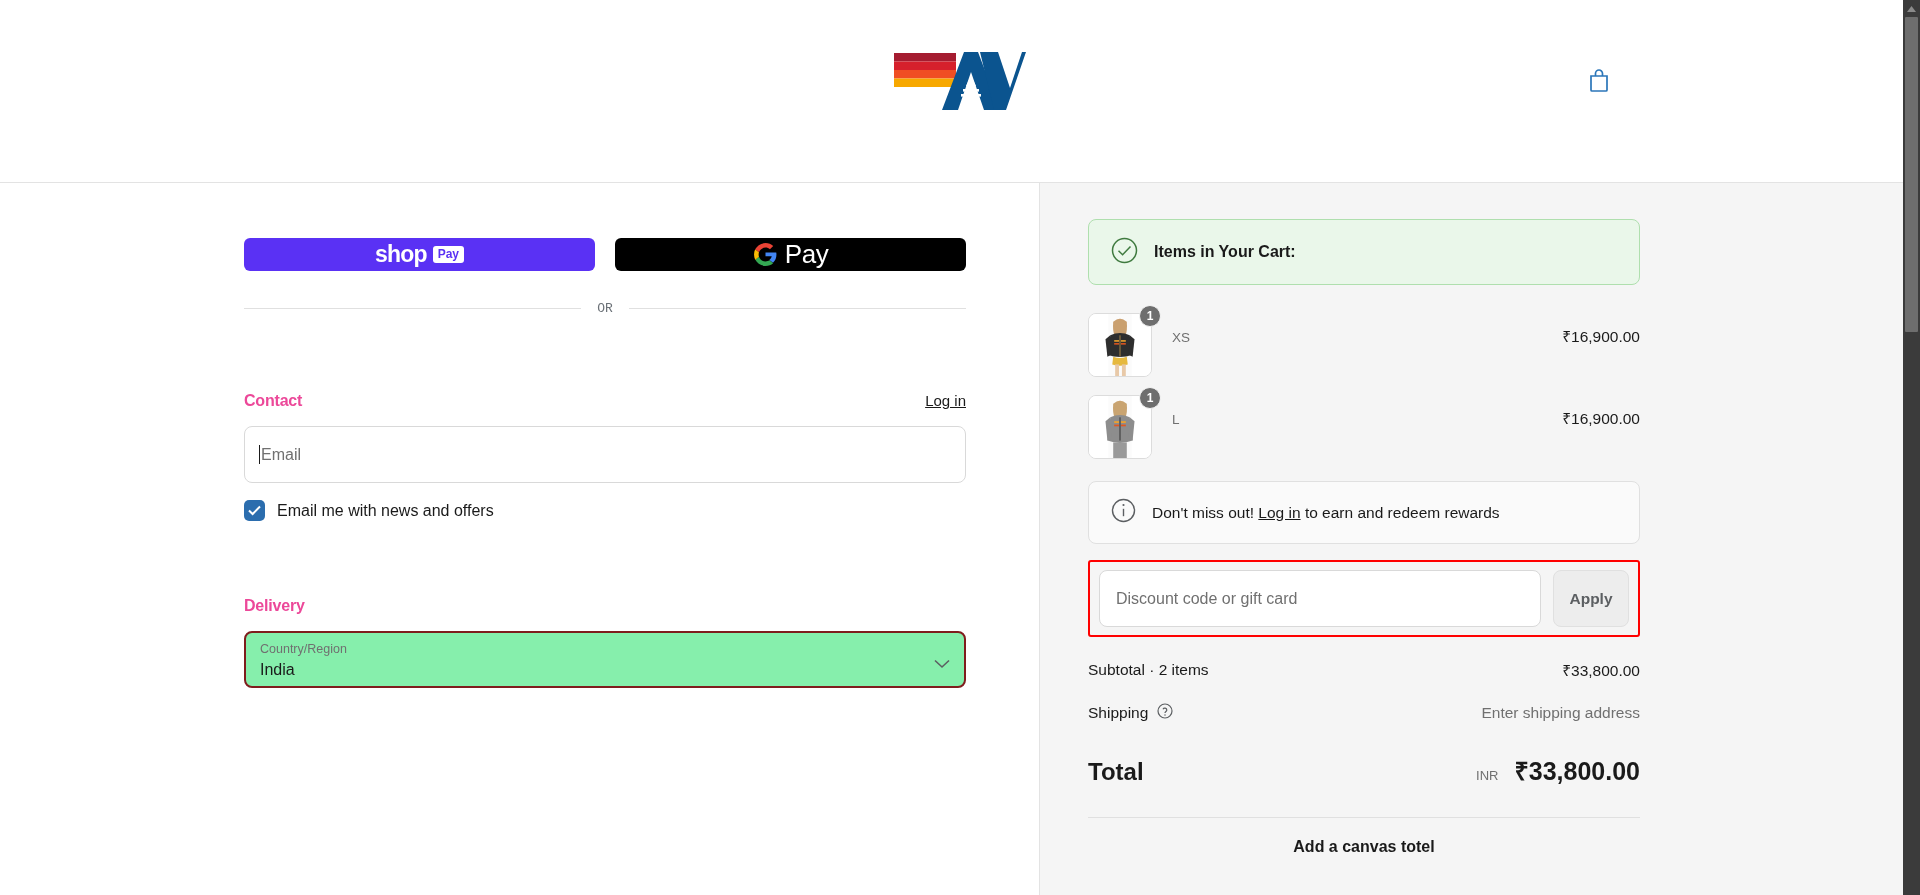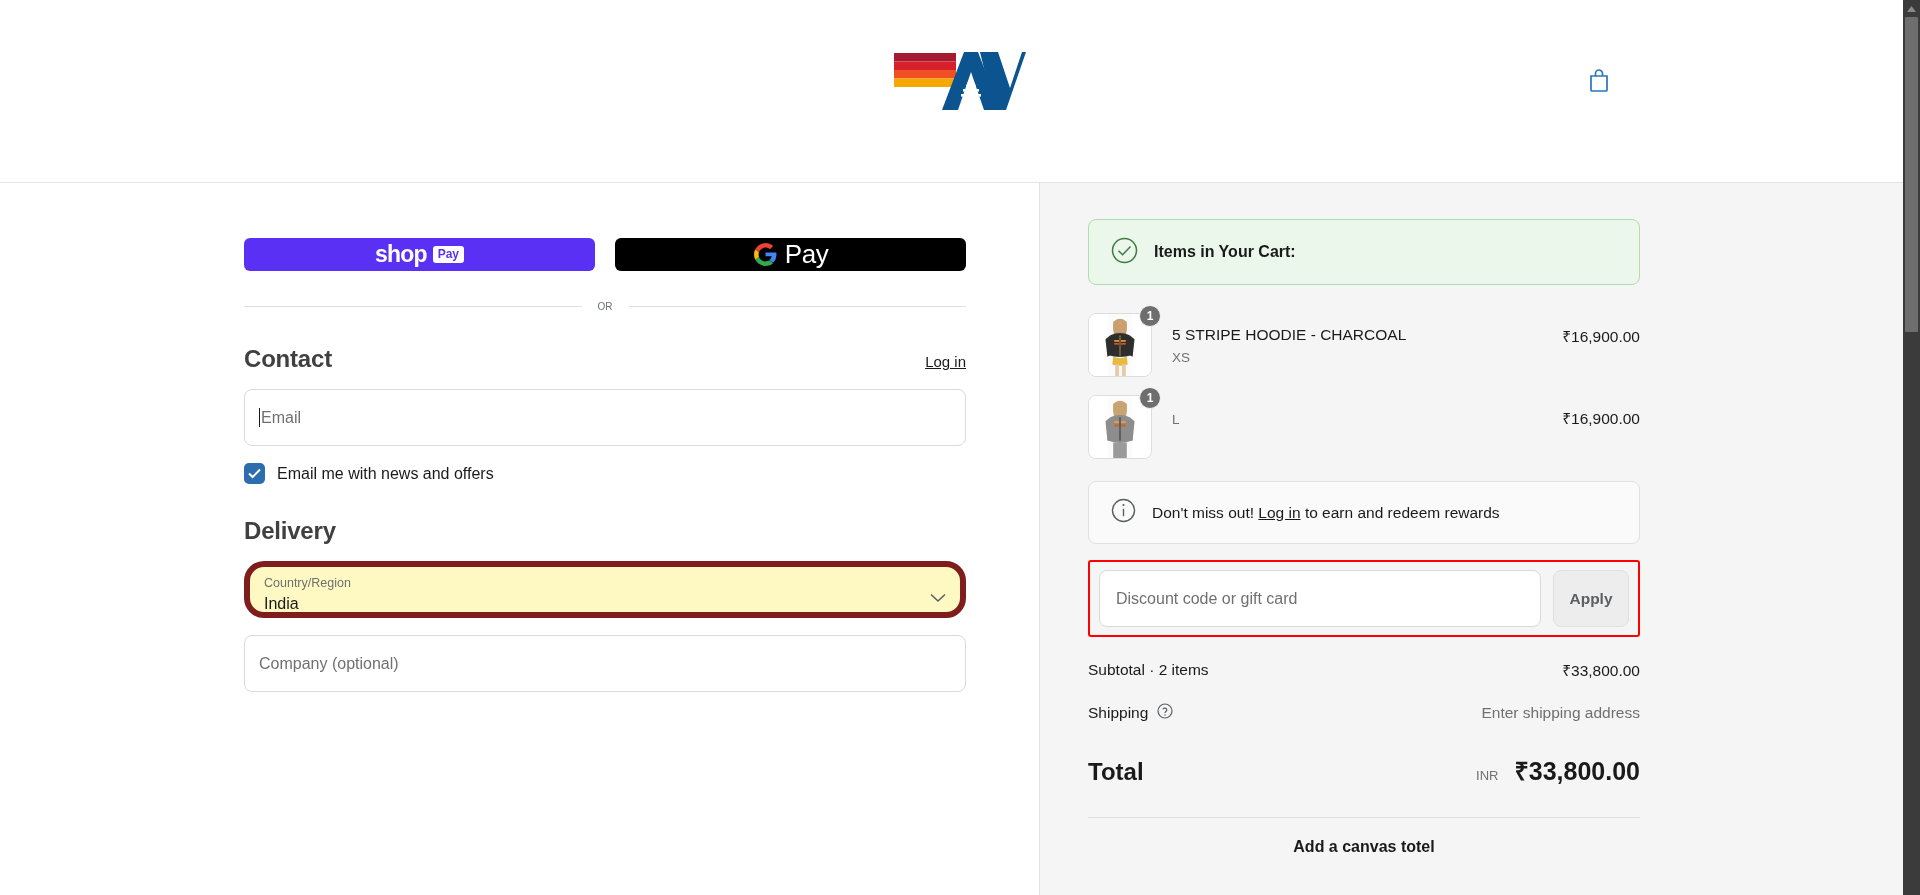--- a/index.html
+++ b/index.html
@@ -67,30 +67,30 @@
   .shoppay-word { color: #fff; font-size: 23px; font-weight: bold; letter-spacing: -0.8px; }
   .shoppay-badge {
     background: #fff; color: #5a31f4; font-size: 12px; font-weight: bold;
     border-radius: 3px; padding: 2px 5px 3px; line-height: 1;
   }
   .gpay-mark { display: flex; align-items: center; gap: 7px; }
   .gpay-word { color: #fff; font-size: 26px; letter-spacing: -0.5px; }
 
   .or-row {
     display: flex; align-items: center; gap: 16px;
-    margin: 30px 0 0; color: #6b7177; font-size: 10px;
+    margin: 30px 0 0; color: #6b7177; font-size: 13px; font-family: Liberation Mono, monospace;
   }
   .or-row .line { flex: 1 1 auto; height: 1px; background: #e0e0e0; }
 
   
   .sec-head {
     display: flex; align-items: baseline; justify-content: space-between;
     margin-top: 33px; margin-bottom: 16px;
   }
-  .sec-title { font-size: 24px; font-weight: bold; color: #404040; letter-spacing: -0.2px; }
+  .sec-title { font-size: 16px; font-weight: bold; color: #ec4899; letter-spacing: -0.2px; margin-top: 43px; }
   .login-link {
     font-size: 15px; color: #1a1a1a; text-decoration: underline; cursor: pointer;
   }
 
   .field {
     position: relative; width: 100%; height: 57px;
     border: 1px solid #d9d9d9; border-radius: 8px; background: #fff;
     display: flex; align-items: center; padding: 0 14px;
   }
   .field .ph { font-size: 16px; color: #707070; }
@@ -101,21 +101,21 @@
 
   .checkrow { display: flex; align-items: center; gap: 12px; margin-top: 17px; }
   .checkbox {
     width: 21px; height: 21px; border-radius: 5px; background: #2b6dae;
     display: flex; align-items: center; justify-content: center; cursor: pointer;
   }
   .checkrow .lbl { font-size: 16px; color: #1a1a1a; }
 
   .select-field {
     position: relative; width: 100%; height: 57px;
-    border: 6px solid #7f1d1d; border-radius: 20px; background: #fef9c3;
+    border: 2px solid #7f1d1d; border-radius: 8px; background: #86efac;
     padding: 9px 14px 0; cursor: pointer;
   }
   .select-field .sl { font-size: 12.5px; color: #707070; display: block; line-height: 15px; }
   .select-field .sv { font-size: 16px; color: #1a1a1a; display: block; line-height: 21px; margin-top: 2px; }
   .chev { position: absolute; right: 14px; top: 22px; }
 
   .row2 { display: flex; gap: 18px; margin-top: 17px; }
   .row2 .field { flex: 1 1 0; }
   .mt17 { margin-top: 17px; }
 
@@ -288,23 +288,20 @@
           <span class="sl">Country/Region</span>
           <span class="sv">India</span>
           <span class="chev">
             <svg width="16" height="10" viewBox="0 0 16 10" fill="none" stroke="#5c5f62" stroke-width="1.6">
               <path d="M1 1.5 L8 8 L15 1.5"></path>
             </svg>
           </span>
         </div>
 
 
-        <div class="field mt17">
-          <span class="ph">Company (optional)</span>
-        </div>
 
       </div>
     </div>
 
     <div class="right-col">
       <div class="right-inner">
 
         <div class="cart-banner">
           <span>
             <svg width="27" height="27" viewBox="0 0 27 27" fill="none" stroke="#3f7a3f" stroke-width="1.5">
@@ -330,21 +327,20 @@
                 <rect x="26" y="30" width="12" height="1.6" fill="#e2571f"></rect>
                 <rect x="31" y="22" width="2" height="22" fill="#6b5a3a"></rect>
                 <path d="M25 44 q7 3 14 0 l1 8 q-8 3 -16 0Z" fill="#e6b93f"></path>
                 <rect x="27" y="52" width="4" height="12" fill="#e8c9a8"></rect>
                 <rect x="34" y="52" width="4" height="12" fill="#e8c9a8"></rect>
               </svg>
             </div>
             <span class="qty-badge">1</span>
           </div>
           <div class="li-mid">
-            <div class="li-name">5 STRIPE HOODIE - CHARCOAL</div>
             <div class="li-var">XS</div>
           </div>
           <div class="li-price">₹16,900.00</div>
         </div>
 
         <div class="li">
           <div class="thumb-wrap">
             <div class="thumb">
               <svg viewBox="0 0 64 64" width="62" height="62">
                 <rect width="64" height="64" fill="#ffffff"></rect>

